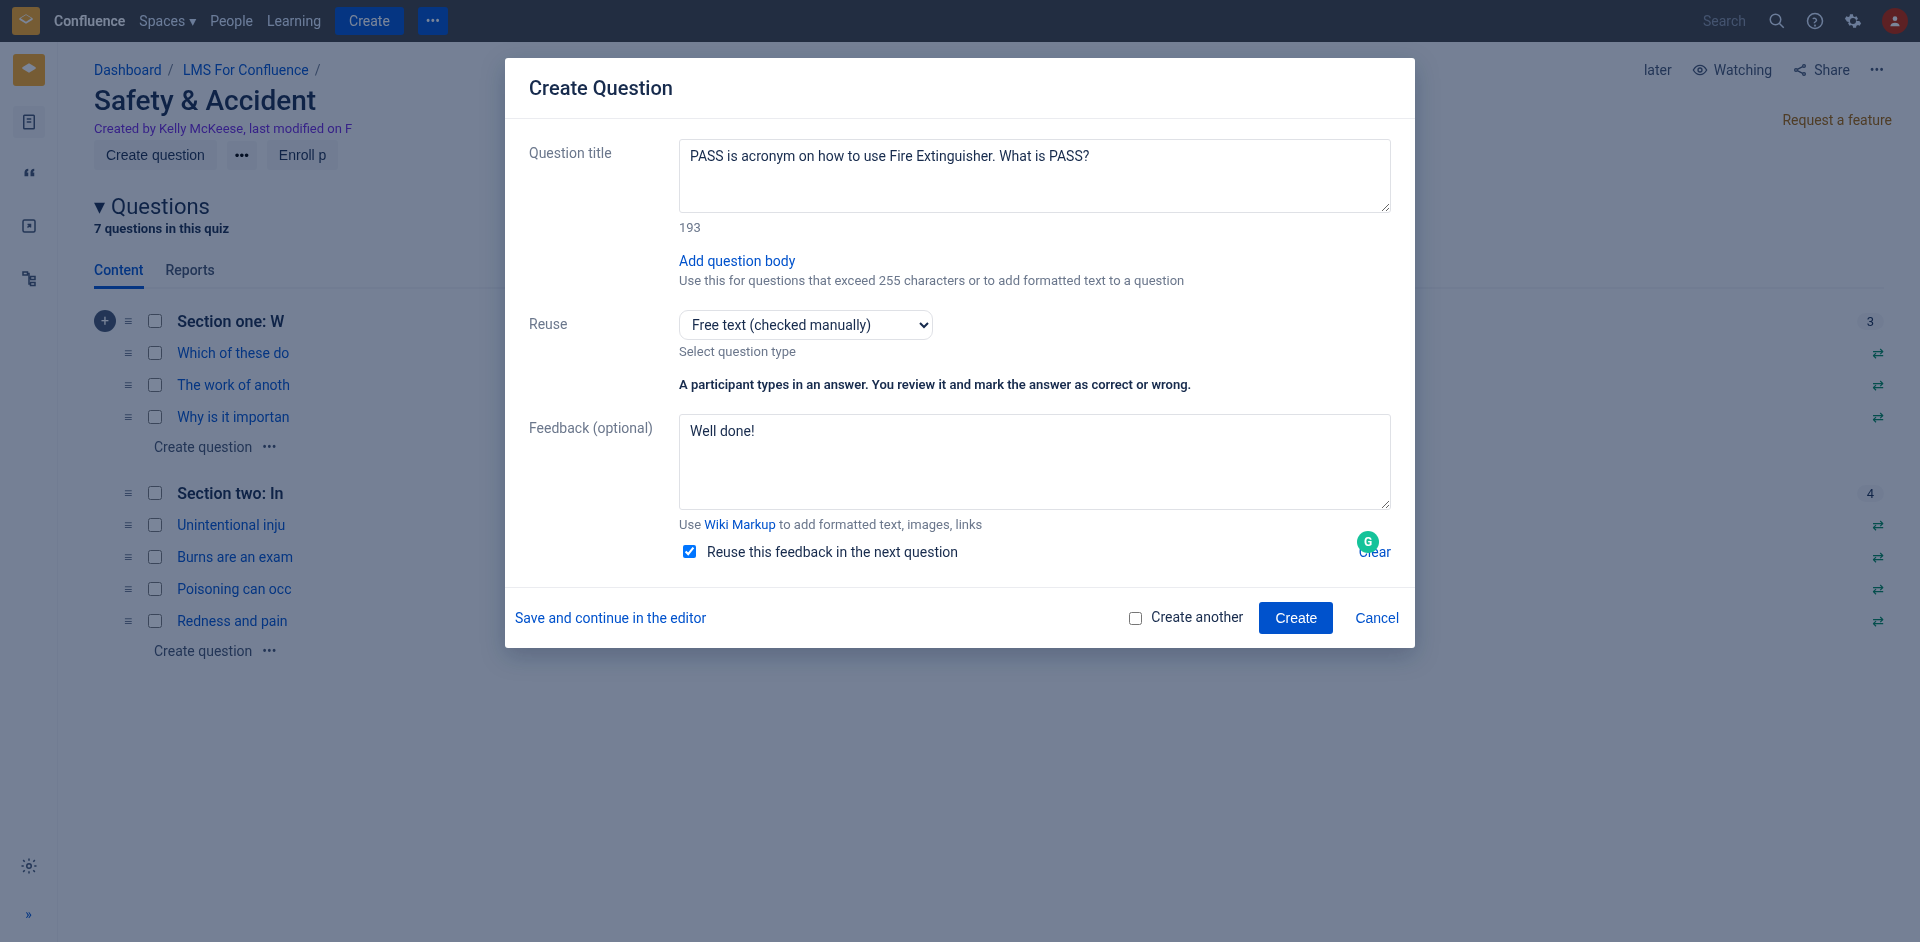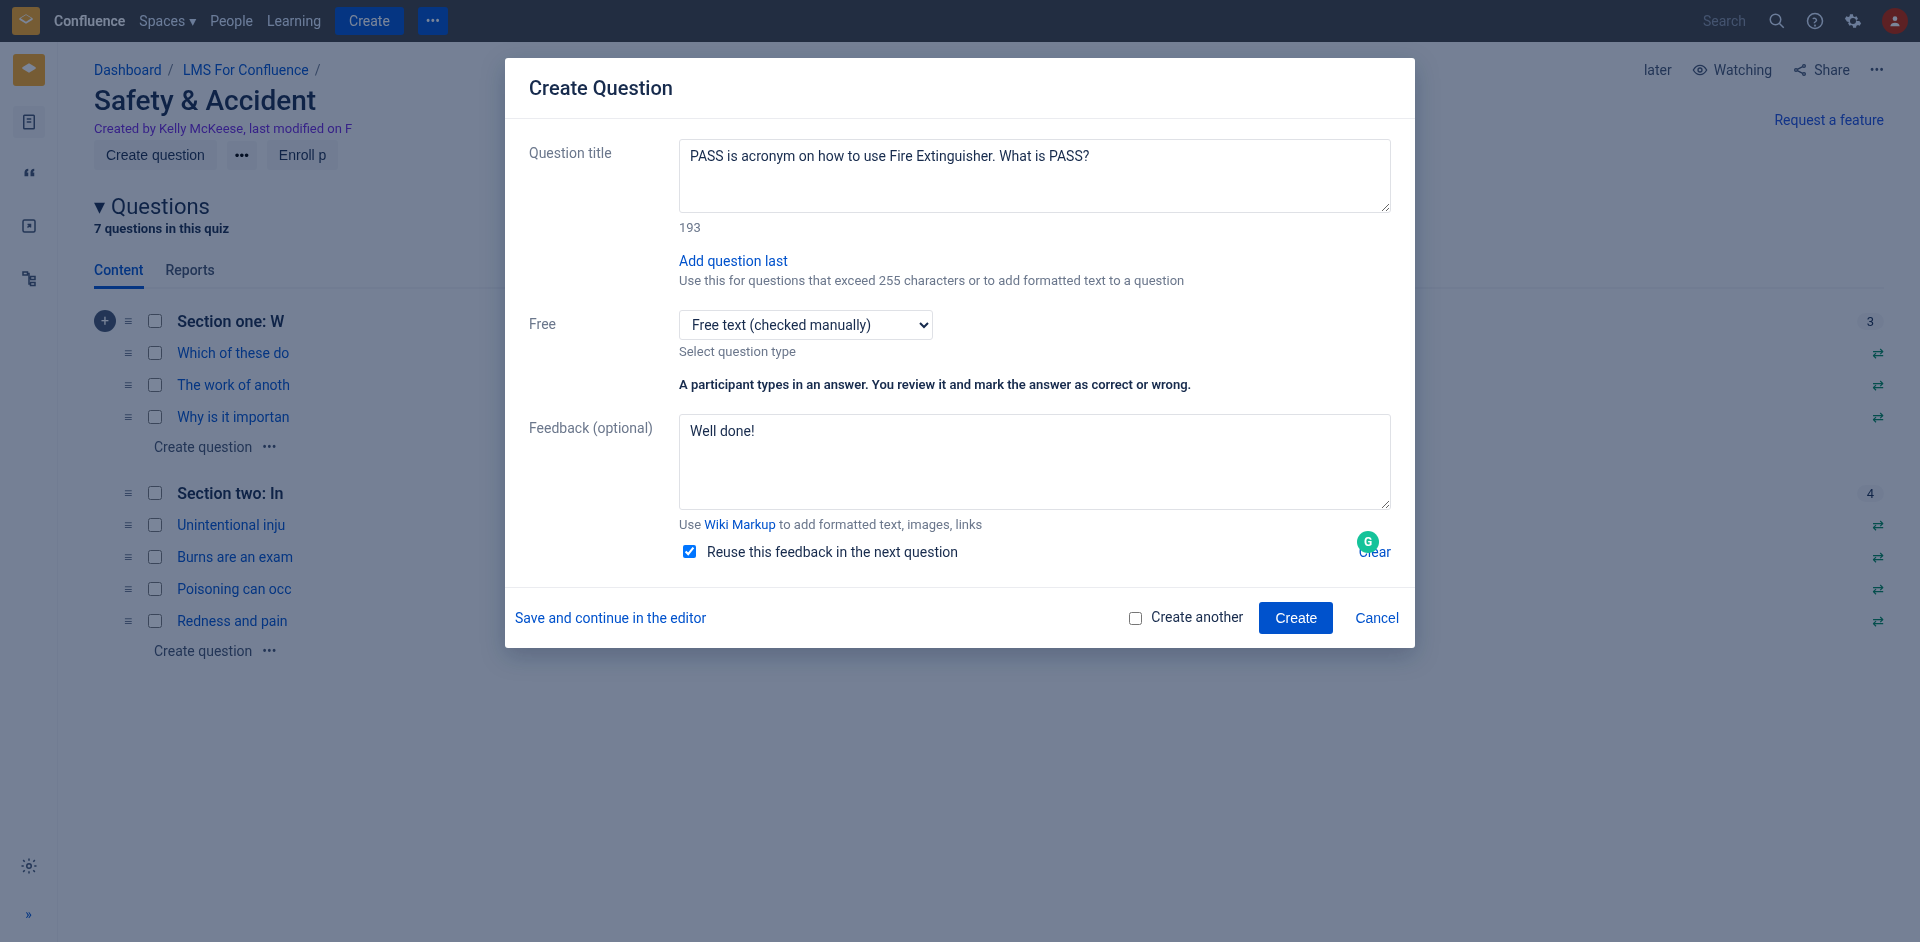--- a/index.html
+++ b/index.html
@@ -24,21 +24,21 @@
 .crumbs{color:#0052cc;font-size:14px;margin-bottom:6px}
 .crumbs .sep{color:#6b778c;margin:0 6px}
 .crumbs a{color:#0052cc;text-decoration:none}
 .page-title{font-size:28px;font-weight:500;color:#172b4d;margin:6px 0 4px}
 .page-sub{color:#6d28d9;font-size:13px;margin-bottom:4px}
 .page-actions{display:flex;align-items:center;gap:10px;margin-bottom:24px}
 .btn-gray{background:#ebecf0;border:none;padding:7px 12px;border-radius:3px;color:#172b4d;cursor:pointer;font-size:14px}
 .btn-more-dots{background:#ebecf0;border:none;padding:7px 8px;border-radius:3px;cursor:pointer}
 .right-actions{position:absolute;top:20px;right:36px;display:flex;gap:20px;align-items:center;color:#42526e}
 .right-actions .act{display:flex;align-items:center;gap:6px;cursor:pointer}
-.request-feature{position:absolute;top:70px;right:36px;color:#1d4ed8;cursor:pointer}
+.request-feature{position:absolute;top:70px;right:28px;color:#a16207;cursor:pointer}
 .section-h{font-size:22px;font-weight:400;margin:12px 0 2px;display:flex;align-items:center;gap:6px}
 .section-sub{font-size:13px;font-weight:700;color:#172b4d;margin-bottom:18px}
 .tabs{border-bottom:2px solid #ebecf0;display:flex;gap:22px;margin-bottom:16px}
 .tab{padding:8px 0;cursor:pointer;color:#42526e;font-weight:500}
 .tab.active{color:#0052cc;border-bottom:3px solid #0052cc;margin-bottom:-2px}
 .q-row{display:flex;align-items:center;gap:12px;padding:6px 0;position:relative}
 .q-row .drag{color:#6b778c;cursor:grab}
 .q-row .cbx{width:14px;height:14px}
 .q-row .q-title{color:#0052cc;cursor:pointer}
 .q-row.section-row .q-title{color:#172b4d;font-weight:600;font-size:16px}
@@ -54,21 +54,21 @@
 .form-row{display:flex;margin-bottom:22px}
 .form-label{width:150px;color:#6b778c;font-size:14px;padding-top:6px}
 .form-field{flex:1}
 .ta{width:100%;border:1px solid #dfe1e6;border-radius:3px;padding:8px 10px;font-family:inherit;font-size:14px;resize:vertical;color:#172b4d}
 .ta-title{height:74px}
 .ta-fb{height:96px}
 .counter{color:#6b778c;font-size:13px;margin-top:4px}
 .link{color:#0052cc;cursor:pointer}
 .hint{color:#6b778c;font-size:13px;margin-top:4px}
 .bold-hint{font-weight:600;color:#172b4d;font-size:13px}
-.select{width:254px;border:1px solid #dfe1e6;border-radius:3px;padding:5px 8px;font-family:inherit;font-size:14px;color:#172b4d;background:#fff}
+.select{width:254px;border:1px solid #dfe1e6;border-radius:9px;padding:5px 8px;font-family:inherit;font-size:14px;color:#172b4d;background:#fff}
 .fb-row{display:flex;align-items:center;margin-top:10px;gap:8px}
 .fb-row .clear{margin-left:auto;color:#0052cc;cursor:pointer}
 .grammarly{position:absolute;right:12px;bottom:8px;width:22px;height:22px;border-radius:50%;background:#15c39a;color:#fff;display:flex;align-items:center;justify-content:center;font-size:12px;font-weight:bold}
 .modal-footer{border-top:1px solid #ebecf0;padding:14px 10px;display:flex;align-items:center;gap:16px}
 .modal-footer .save-link{color:#0052cc;cursor:pointer}
 .modal-footer .spacer{flex:1}
 .modal-footer .cb-another{display:flex;align-items:flex-start;gap:6px;color:#172b4d}
 .btn-primary{background:#0052cc;color:#fff;border:none;padding:8px 16px;border-radius:3px;cursor:pointer;font-size:14px}
 .btn-plain{background:none;border:none;color:#0052cc;cursor:pointer;font-size:14px}
 svg{display:block}
@@ -282,27 +282,27 @@
 
 <div class="overlay">
   <div class="modal">
     <div class="modal-header">Create Question</div>
     <div class="modal-body">
       <div class="form-row">
         <div class="form-label">Question title</div>
         <div class="form-field">
           <textarea class="ta ta-title" style="">PASS is acronym on how to use Fire Extinguisher. What is PASS?</textarea>
           <div class="counter">193</div>
-          <div style="margin-top:18px"><span class="link">Add question last</span></div>
+          <div style="margin-top:18px"><span class="link">Add question body</span></div>
           <div class="hint">Use this for questions that exceed 255 characters or to add formatted text to a question</div>
         </div>
       </div>
 
       <div class="form-row">
-        <div class="form-label">Free</div>
+        <div class="form-label">Reuse</div>
         <div class="form-field">
           <select class="select">
             <option>Free text (checked manually)</option>
           </select>
           <div class="hint">Select question type</div>
           <div class="bold-hint" style="margin-top:18px">A participant types in an answer. You review it and mark the answer as correct or wrong.</div>
         </div>
       </div>
 
       <div class="form-row" style="margin-bottom:6px">

